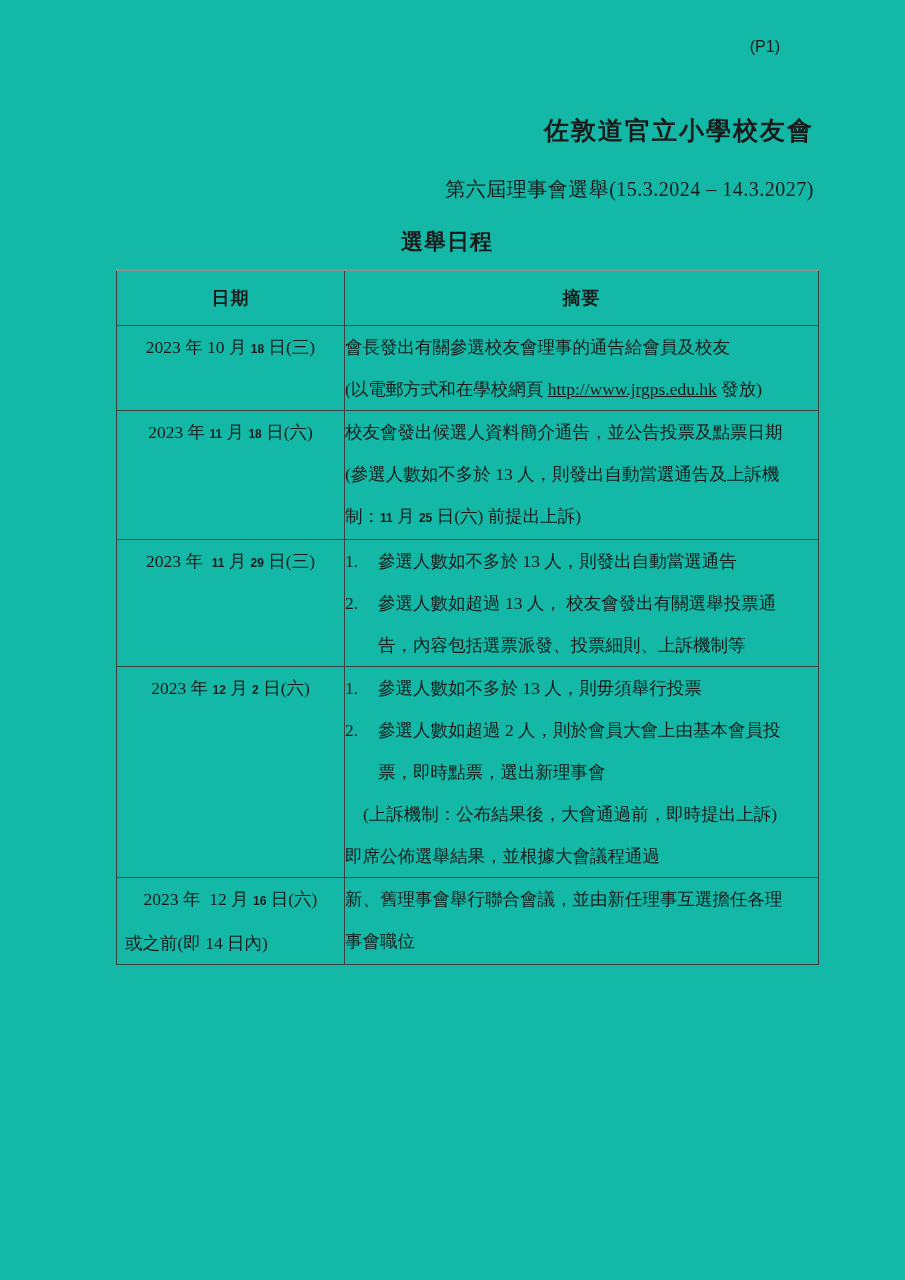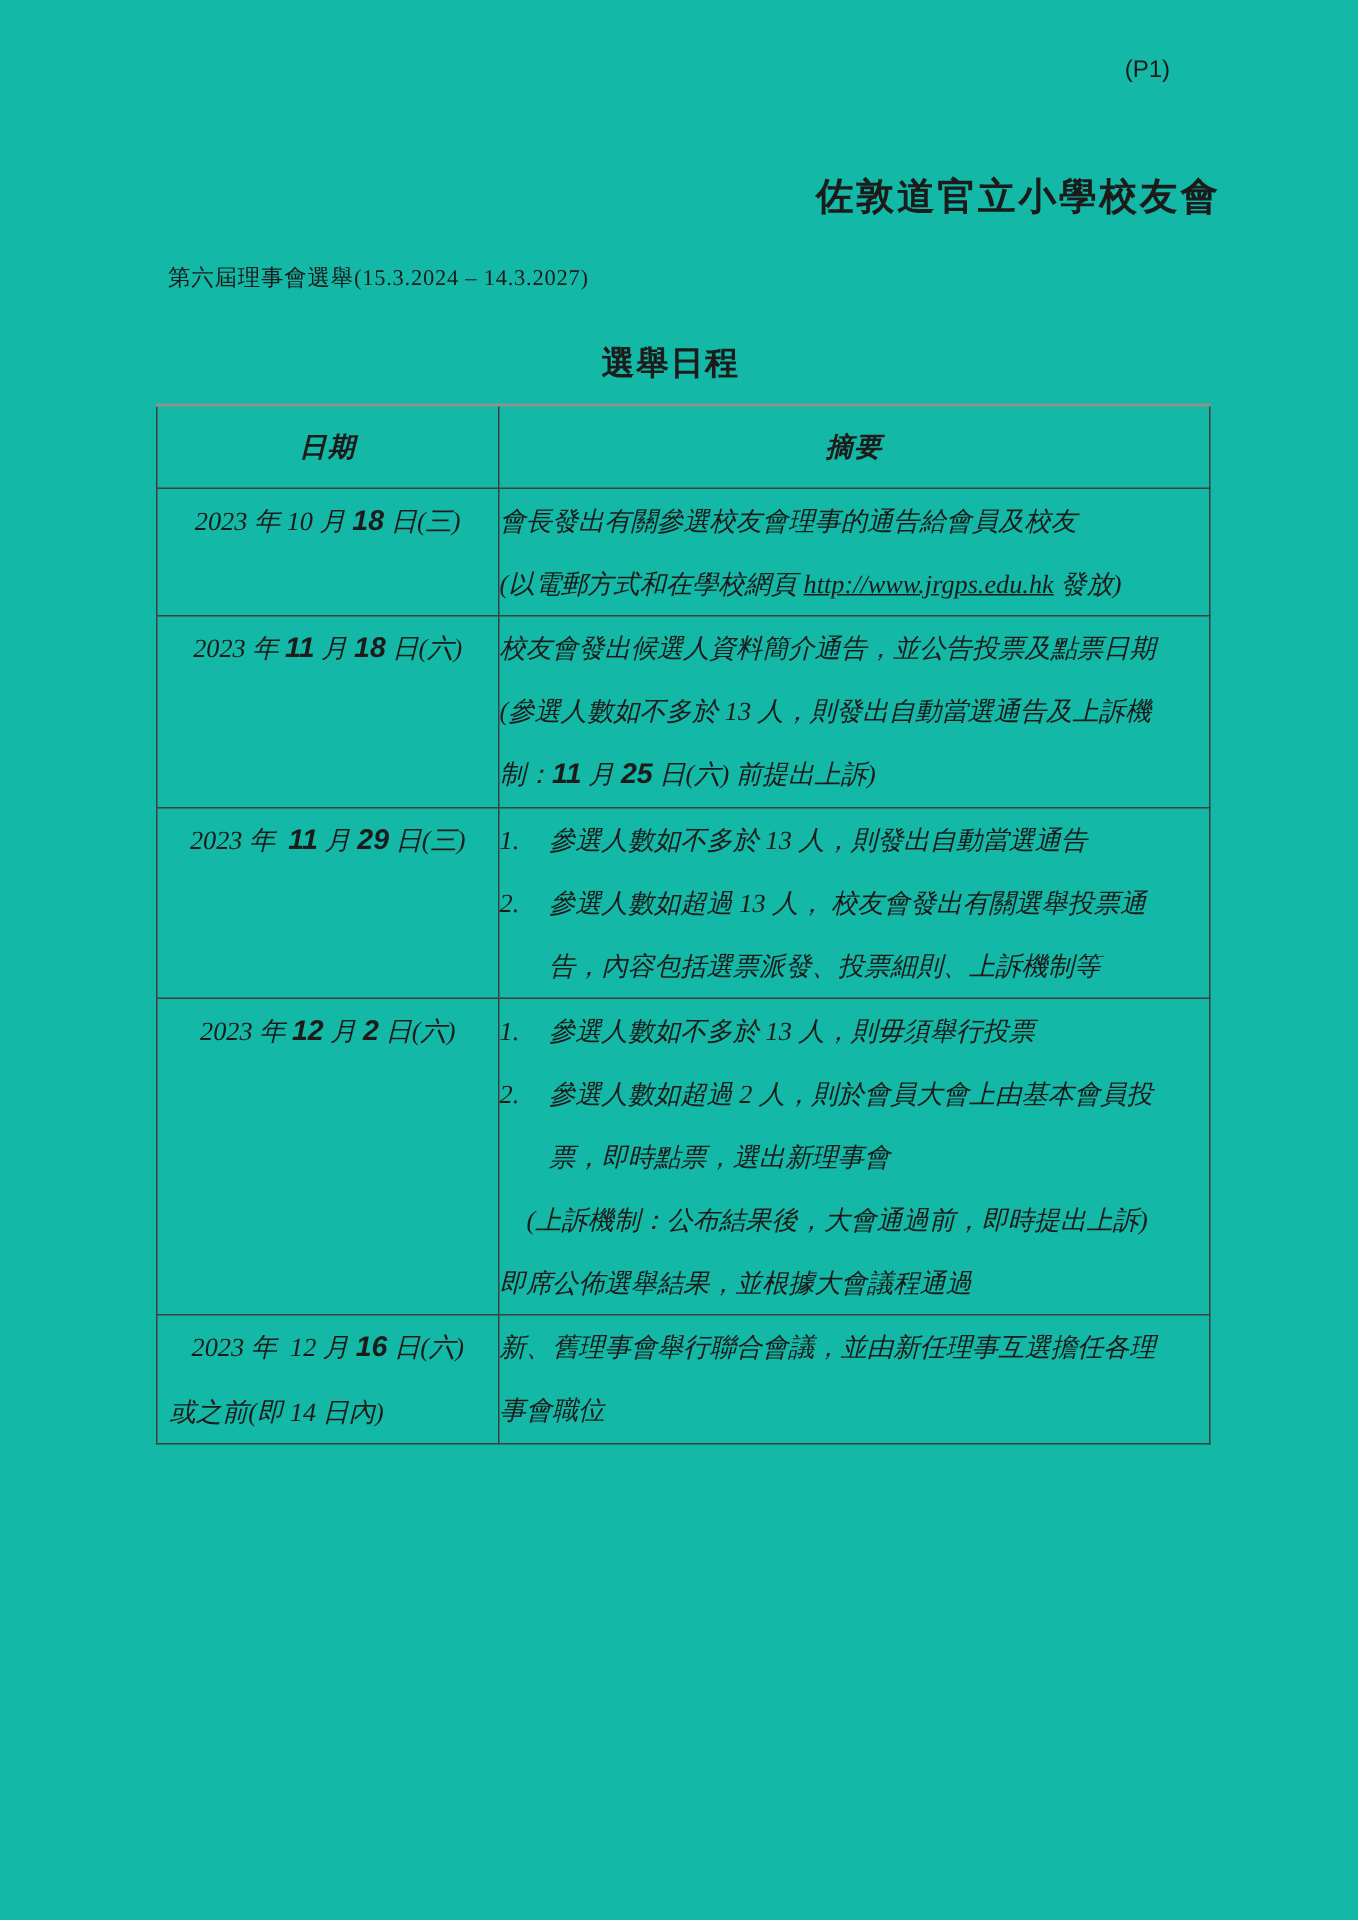--- a/index.html
+++ b/index.html
@@ -19,33 +19,32 @@
     font-size: 16px;
   }
 
   .title {
     position: absolute; top: 114px; left: 112px; width: 702px;
     margin: 0; text-align: right;
     font-size: 25px; font-weight: bold; letter-spacing: 2px;
   }
   .subtitle {
     position: absolute; top: 176px; left: 112px; width: 702px;
-    text-align: left; font-size: 15px; letter-spacing: 0.5px;
+    text-align: right; font-size: 20px; letter-spacing: 0.5px;
   }
   .section-title {
     position: absolute; top: 227px; left: 96px; width: 702px;
     text-align: center; font-size: 22px; font-weight: bold; letter-spacing: 1px;
   }
 
   table.schedule {
-    position: absolute; top: 269px; left: 104px;
+    position: absolute; top: 269px; left: 116px;
     width: 702px;
     border-collapse: collapse;
     table-layout: fixed;
-    font-style: italic;
   }
   table.schedule th, table.schedule td {
     border: 1px solid #3f3f3f;
     padding: 0;
   }
   table.schedule thead th { border-top: 2px solid #8f8f8f; }
   col.c-date { width: 228px; }
   col.c-summary { width: 474px; }
 
   th {
@@ -67,21 +66,21 @@
   .summary-cell { padding: 0 6px 0 10px; }
   .summary-cell .line { text-align: left; }
   .indent-hang { padding-left: 33px; }
   .indent-paren { padding-left: 18px; }
 
   .marker { display: inline-block; width: 33px; }
 
   .b {
     font-weight: bold;
     font-family: "Liberation Sans", sans-serif;
-    font-size: 19px;
+    font-size: 12px;
   }
   .link { text-decoration: underline; cursor: pointer; }
 </style>
 </head>
 <body>
 
 <div class="page">
   <div class="page-num">(P1)</div>
 
   <h1 class="title">佐敦道官立小學校友會</h1>

